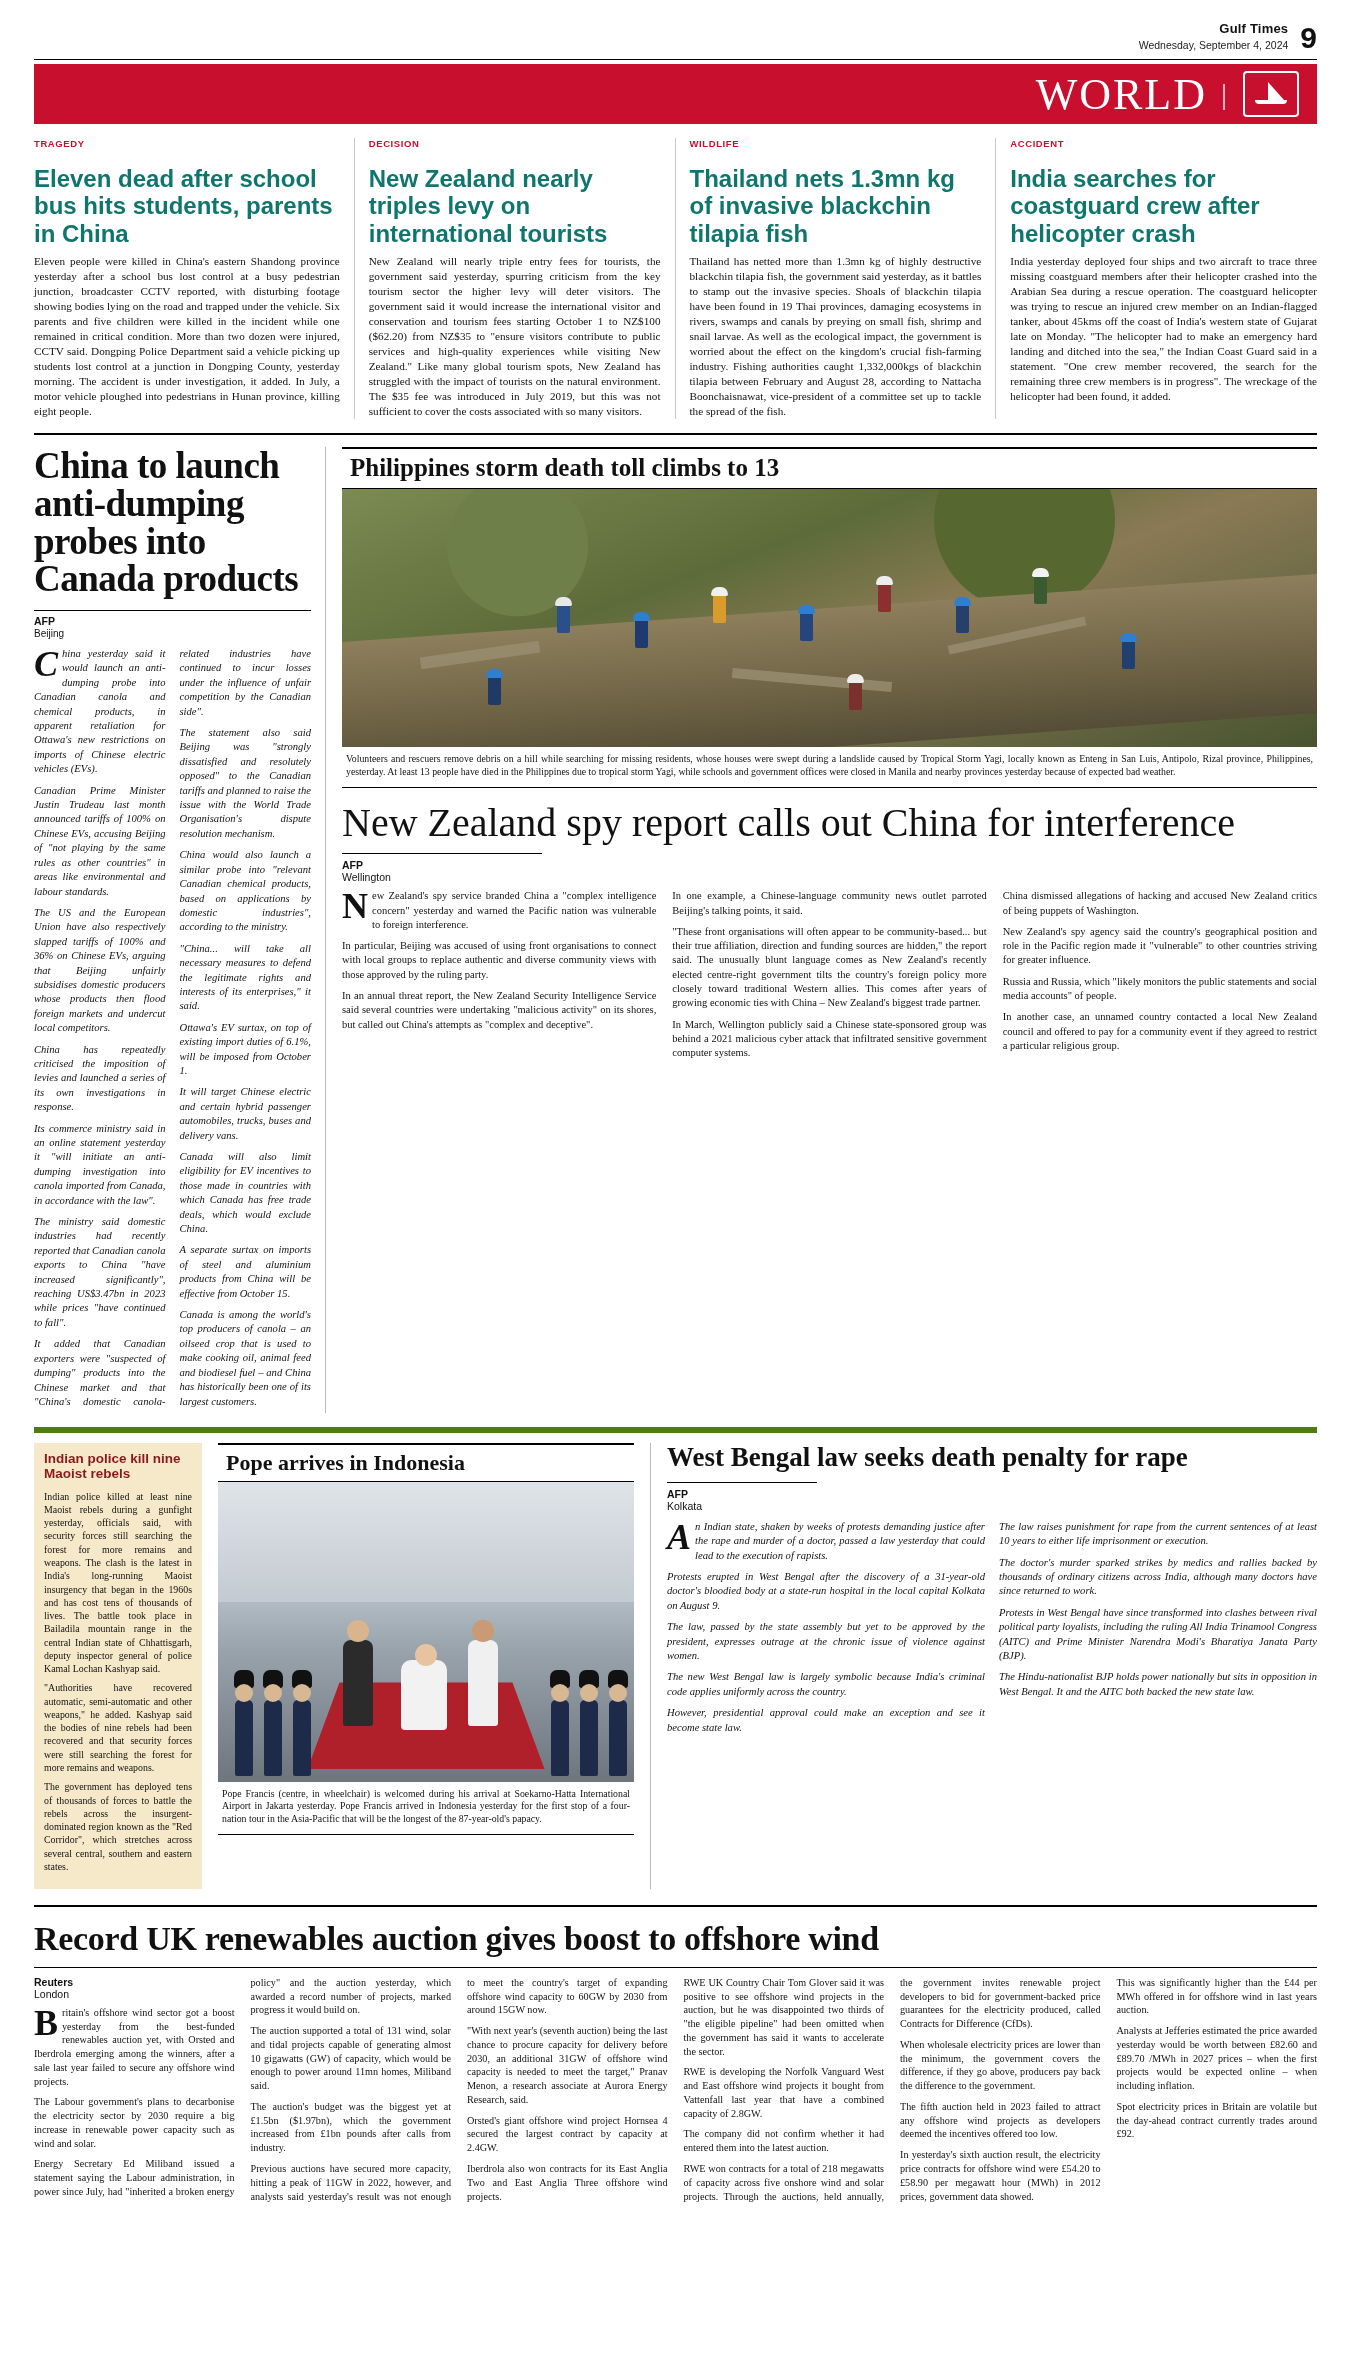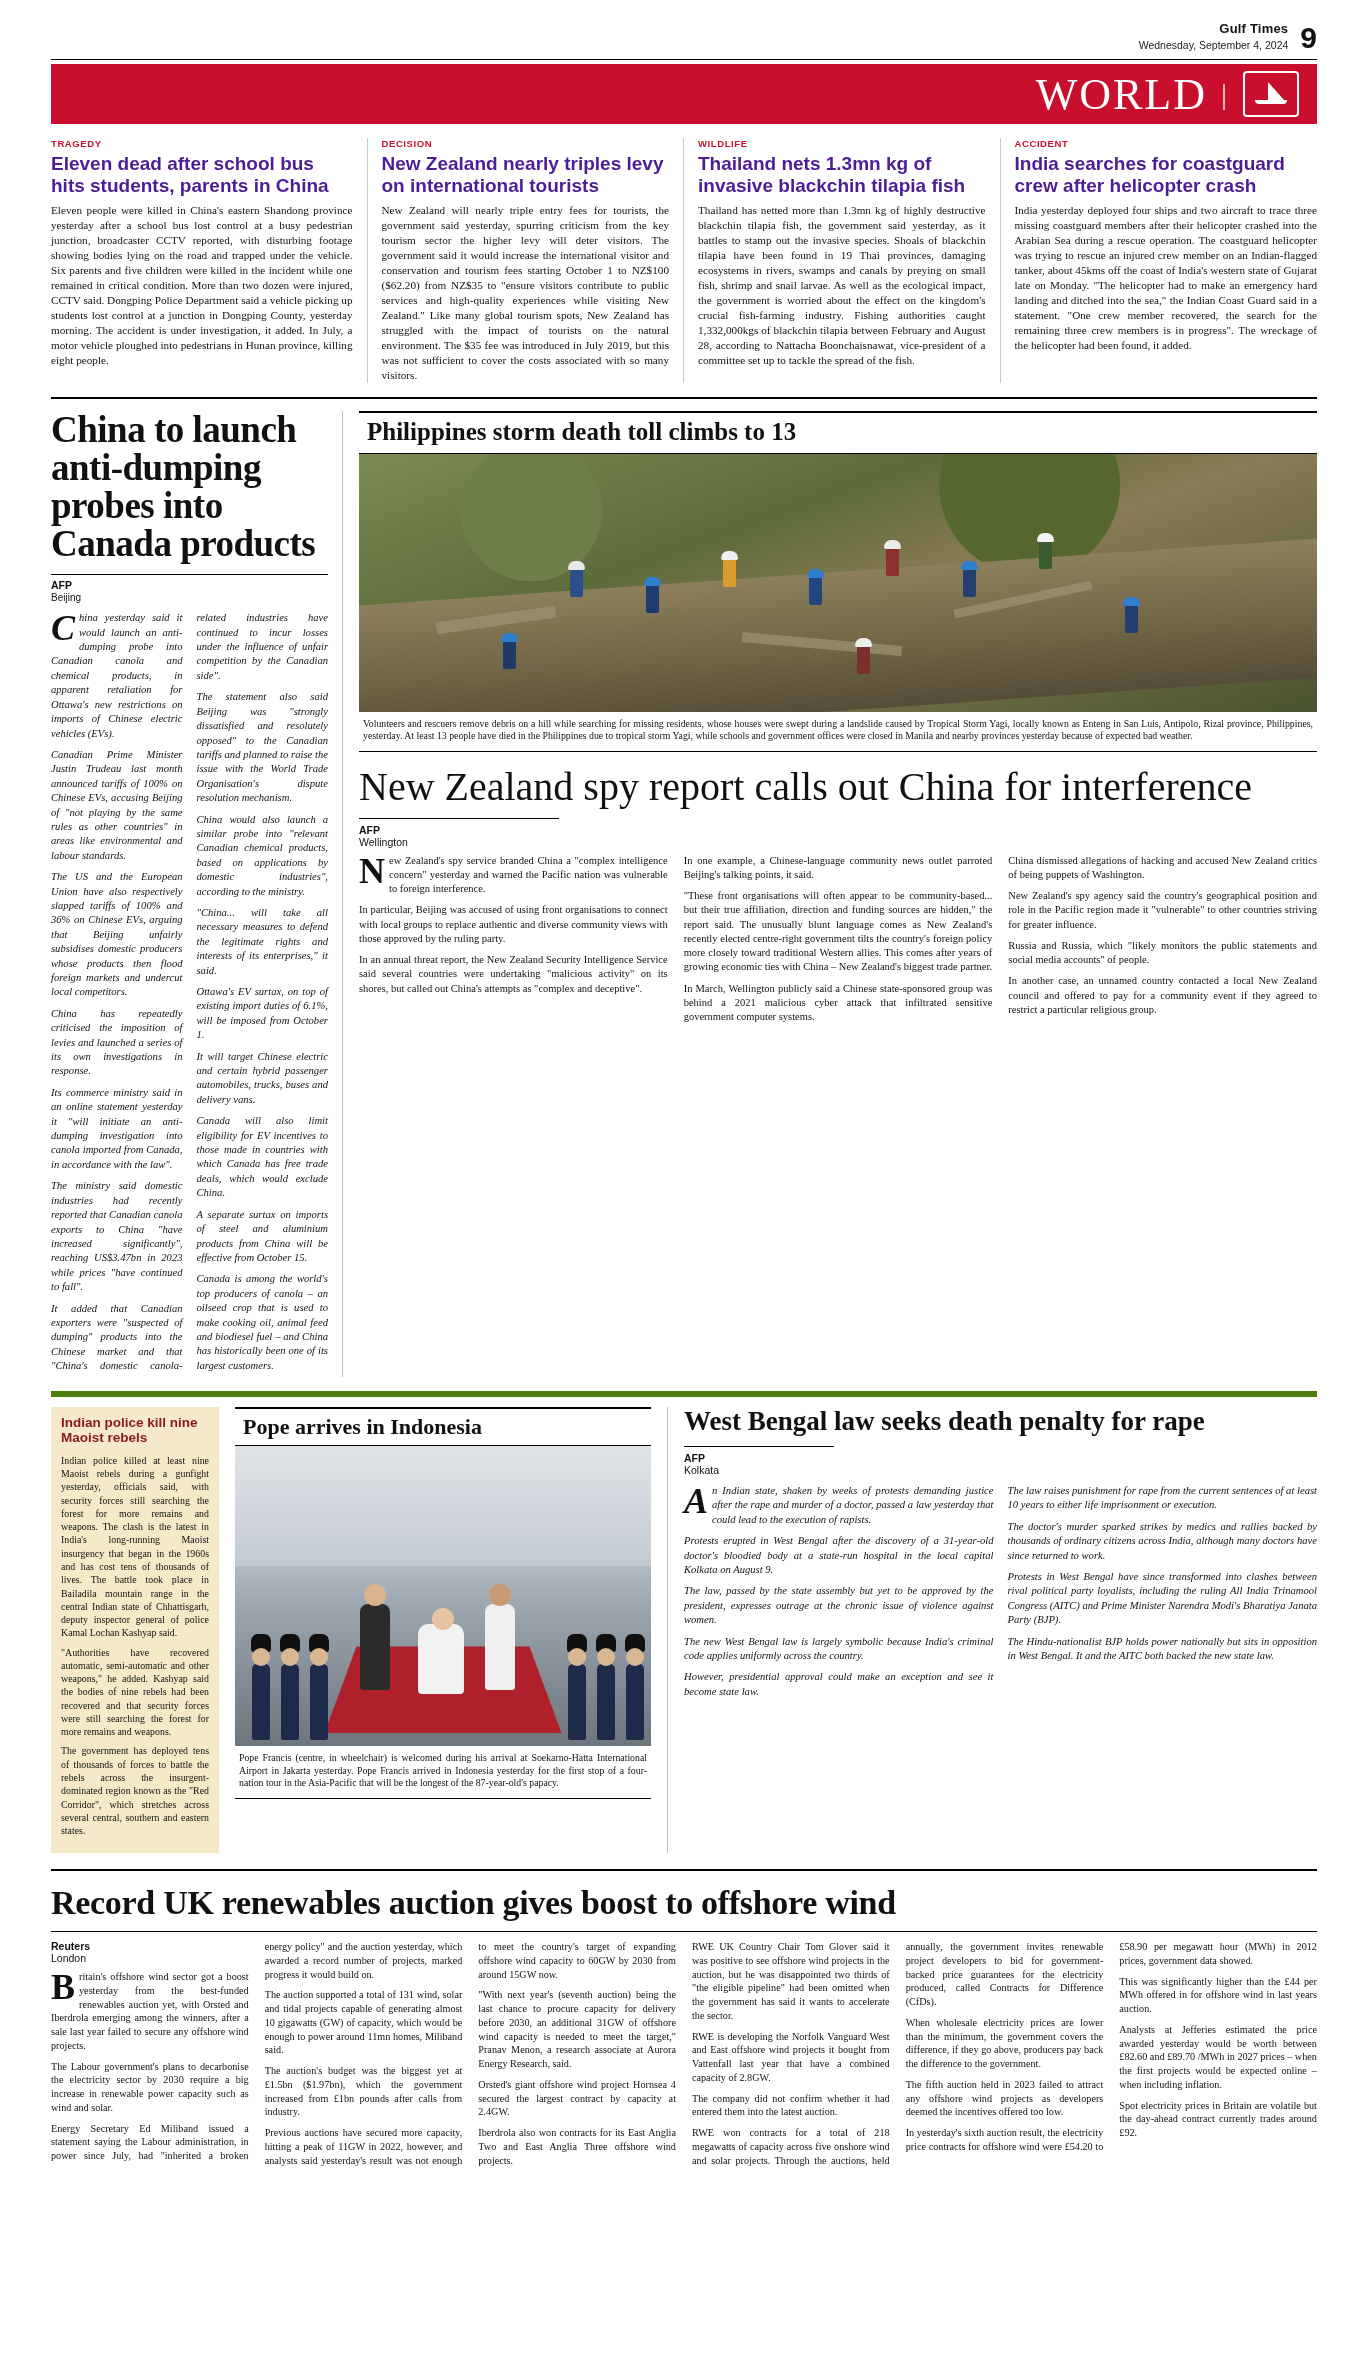--- a/index.html
+++ b/index.html
@@ -3,21 +3,21 @@
 <meta charset="utf-8">
 <style>
   * { box-sizing: border-box; }
   html, body { margin:0; padding:0; }
   body {
     width: 1351px;
     background: #ffffff;
     font-family: "Liberation Serif", serif;
     color: #111;
   }
-  .page { width:1351px; min-height:2365px; padding: 22px 34px 20px 51px; position:relative; }
+  .page { width:1351px; min-height:2365px; padding: 22px 34px 20px 34px; position:relative; }
 
   
   .masthead { display:flex; align-items:flex-end; justify-content:flex-end; padding-bottom:4px; }
   .mast-info { text-align:right; line-height:1.15; margin-right:12px; }
   .mast-title { font-family:"Liberation Sans", sans-serif; font-weight:bold; font-size:13px; letter-spacing:.2px; }
   .mast-date { font-family:"Liberation Sans", sans-serif; font-size:10.5px; color:#222; margin-top:2px;}
   .mast-page { font-family:"Liberation Sans", sans-serif; font-weight:bold; font-size:30px; line-height:.9; }
   .mast-rule { border-top:1px solid #000; margin-top:4px; }
 
   
@@ -28,21 +28,21 @@
   .dhow { position:relative; width:36px; height:28px; }
   .dhow:before { content:""; position:absolute; left:2px; bottom:4px; width:32px; height:4px; border-radius:0 0 12px 12px; background:#fff; }
   .dhow:after  { content:""; position:absolute; left:15px; bottom:8px; width:0; height:0; border-left:16px solid #fff; border-top:18px solid transparent; }
 
   
   .briefs { display:grid; grid-template-columns: repeat(4, 1fr); gap:0; margin-top:14px; }
   .brief { padding:0 14px; border-right:1px solid #c9c9c9; }
   .brief:first-child { padding-left:0; }
   .brief:last-child { border-right:none; padding-right:0; }
   .kicker { font-family:"Liberation Sans", sans-serif; font-size:9.5px; font-weight:bold; color:#c8102e; letter-spacing:.6px; text-transform:uppercase; }
-  .brief h3 { font-family:"Liberation Sans", sans-serif; font-size:19px; line-height:1.14; margin:4px 0 7px 0; font-weight:bold; color:#4c1d95; }
+  .brief h3 { font-family:"Liberation Sans", sans-serif; font-size:24px; line-height:1.14; margin:16px 0 7px 0; font-weight:bold; color:#0f766e; }
   .brief p { font-size:11.2px; line-height:1.34; margin:0; text-align:justify; }
   .strip-rule { border-top:2px solid #000; margin:14px 0 0 0; }
 
   
   .main-grid { display:grid; grid-template-columns: 292px 1fr; gap:0; margin-top:12px; }
   .col-left { padding-right:14px; border-right:1px solid #bdbdbd; }
   .col-right { padding-left:16px; }
 
   .hl-headline { font-family:"Liberation Serif", serif; font-weight:bold; font-size:37px; line-height:1.02; letter-spacing:-0.5px; margin:0 0 12px 0; }
   .byline { font-family:"Liberation Sans", sans-serif; font-size:10.5px; font-weight:bold; border-top:1px solid #000; padding-top:4px; margin-top:6px; }

